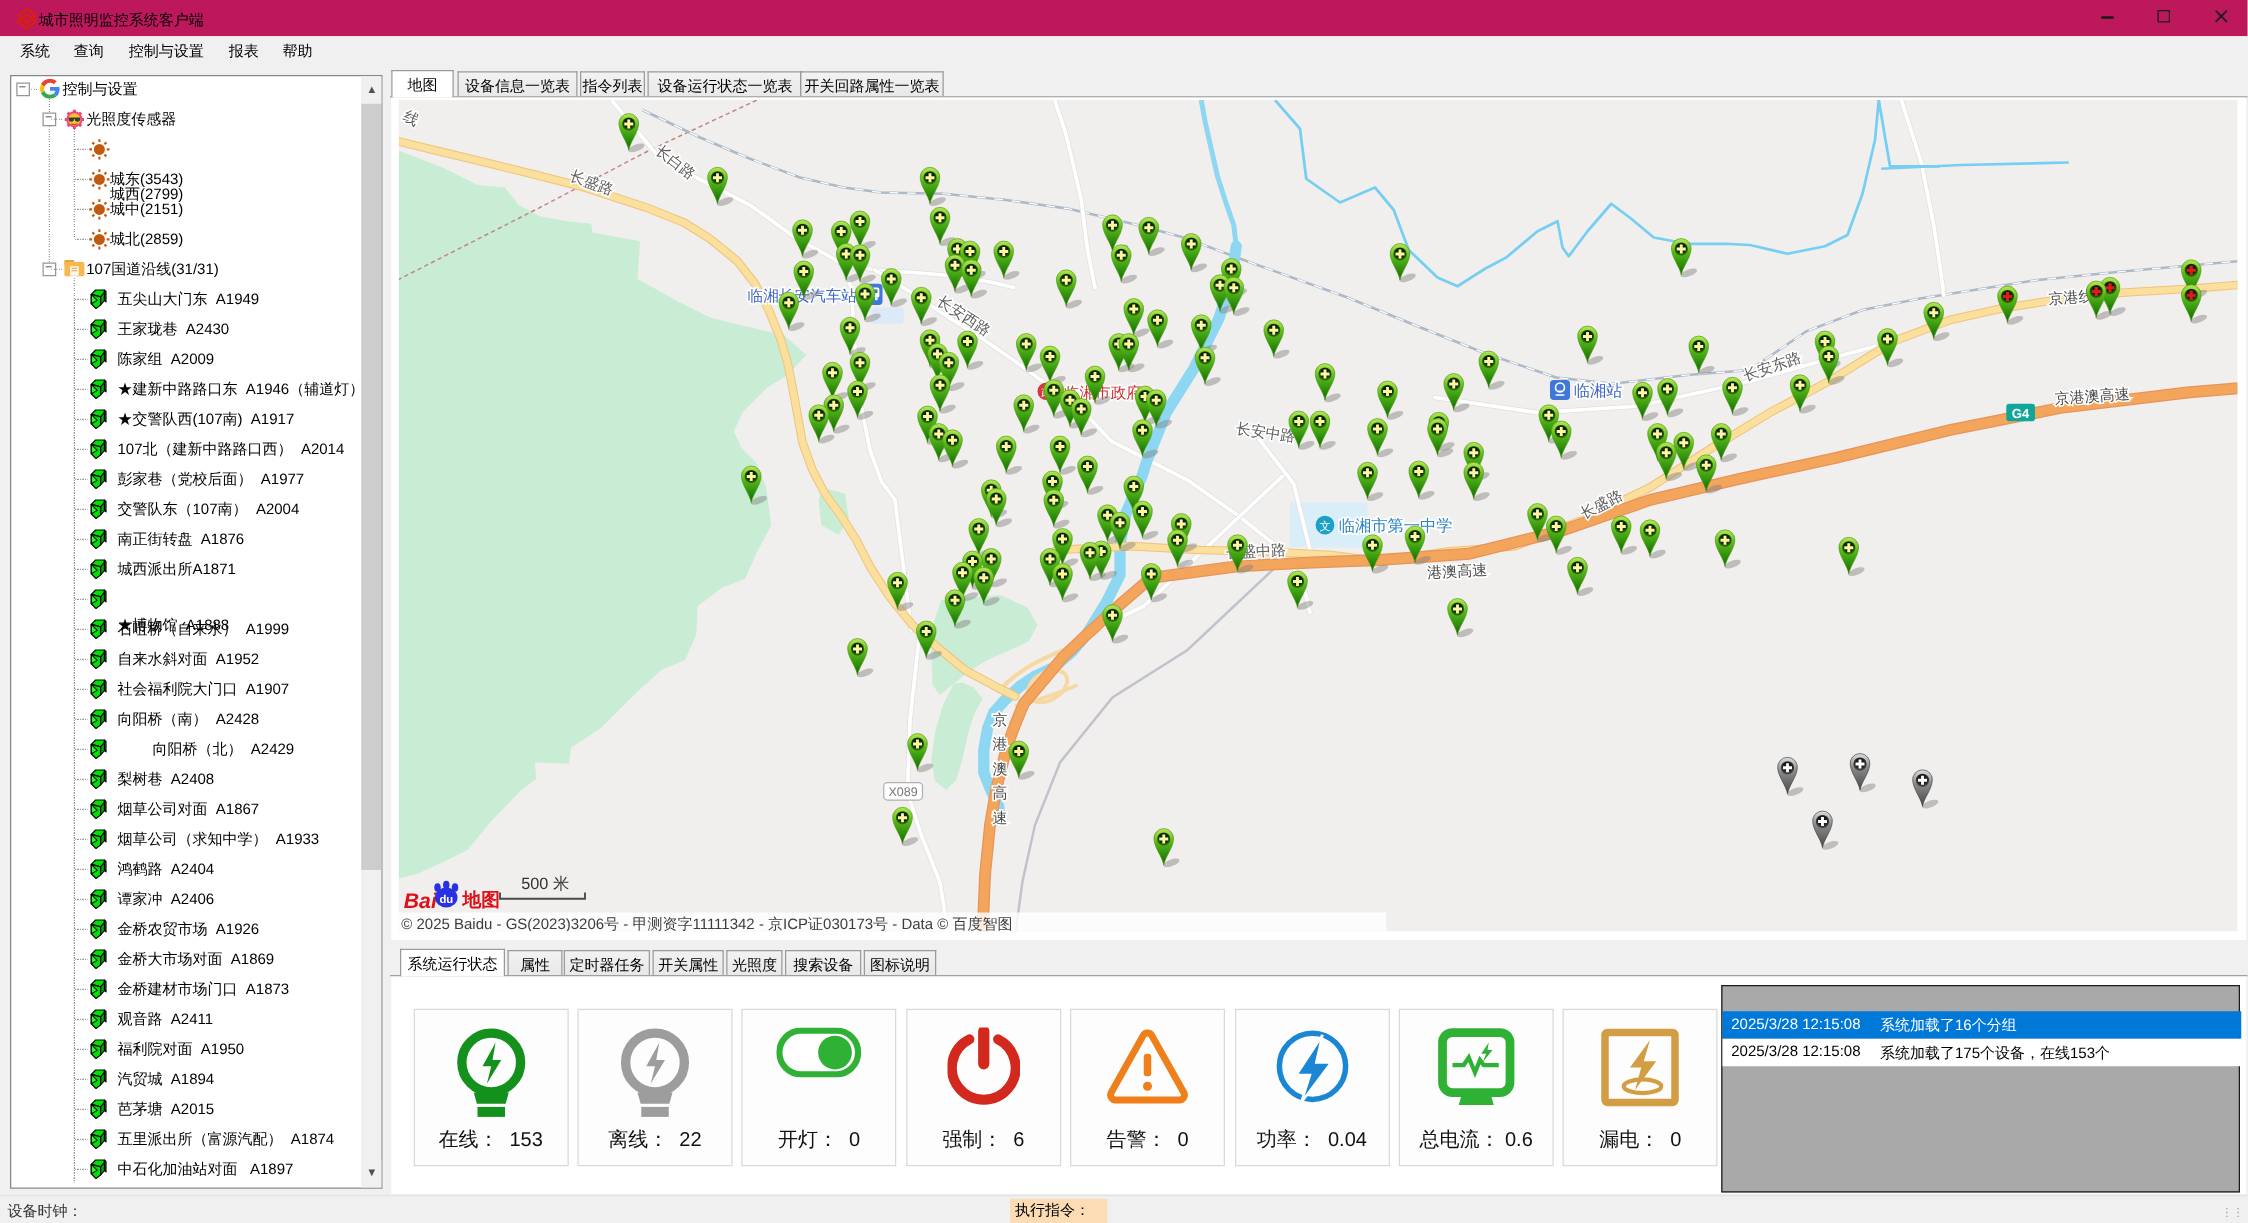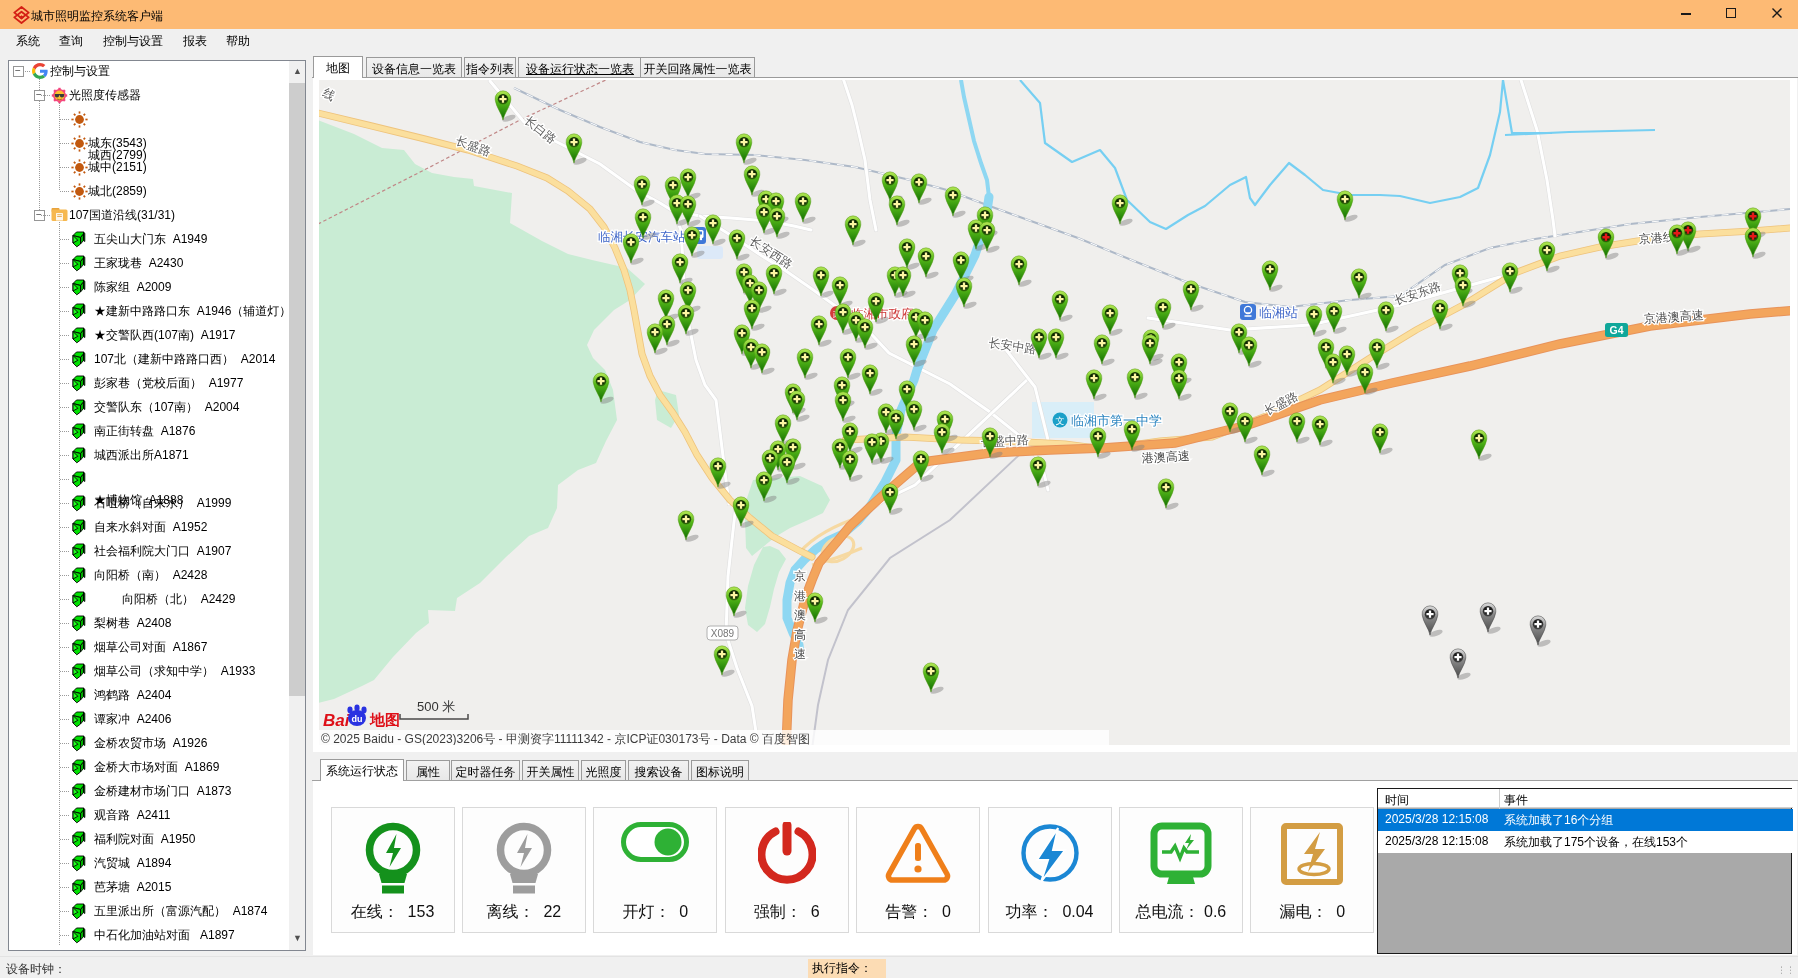--- a/index.html
+++ b/index.html
@@ -1,19 +1,19 @@
 <!DOCTYPE html>
 <html><head>
 <meta charset="utf-8">
 <style>
 * { margin:0; padding:0; box-sizing:border-box; }
 html,body { width:1798px; height:978px; overflow:hidden; background:#f0f0f0;
   font-family:"Liberation Sans", sans-serif; font-size:12px; color:#000; }
 .abs { position:absolute; }
-#titlebar { position:absolute; left:0; top:0; width:1798px; height:29px; background:#fdba74; }
+#titlebar { position:absolute; left:0; top:0; width:1798px; height:29px; background:#be185d; }
 #title-text { position:absolute; left:31px; top:8px; font-size:12px; color:#000; }
 #menubar { position:absolute; left:0; top:29px; width:1798px; height:23px; background:#f0f0f0; }
 .menu-item { position:absolute; top:4px; font-size:12px; }
 #tree { position:absolute; left:8px; top:60px; width:298px; height:891px; background:#fff;
   border:1px solid #828790; overflow:hidden; }
 .trow { position:absolute; height:24px; line-height:24px; white-space:nowrap; font-size:12px; }
 .tnum { font-size:12px; }
 #vscroll { position:absolute; left:280px; top:0px; width:17px; height:889px; background:#f0f0f0; }
 #vthumb { position:absolute; left:0px; top:22px; width:17px; height:613px; background:#cdcdcd; }
 .sbtn { position:absolute; left:0; width:17px; height:22px; background:#f0f0f0; color:#505050;
@@ -507,21 +507,21 @@
     <div class="sbtn" style="top:0;">▲</div>
     <div id="vthumb"></div>
     <div class="sbtn" style="top:867px;">▼</div>
   </div>
 </div>
 
 <div class="tabs-top" style="left:313px;">
   <div class="tab sel" style="left:0px; width:50px;">地图</div>
   <div class="tab" style="left:53px; width:96px;">设备信息一览表</div>
   <div class="tab" style="left:151px; width:52px;">指令列表</div>
-  <div class="tab" style="left:205px; width:124px;text-decoration:underline;">设备运行状态一览表</div>
+  <div class="tab" style="left:205px; width:124px;">设备运行状态一览表</div>
   <div class="tab" style="left:327px; width:115px;">开关回路属性一览表</div>
 </div>
 <div id="tabline"></div>
 
 <div id="pagetop"></div>
 <div id="mapbox"><svg width="1471" height="665" viewBox="0 0 1471 665">
 <defs>
 <linearGradient id="pg" x1="0" y1="0" x2="0" y2="1">
  <stop offset="0" stop-color="#b6e854"></stop>
           <stop offset="0.38" stop-color="#55b819"></stop>
@@ -882,25 +882,20 @@
       <div class="abs" style="left:50%;top:14px;transform:translateX(-50%);"><svg width="64" height="64" viewBox="0 0 64 64">
           <rect x="4" y="4" width="56" height="56" rx="2" fill="none" stroke="#d39d43" stroke-width="6"></rect>
           <path d="M40 10 L24 32 L33 32 L28 50 L45 27 L35 27 Z" fill="#d39d43"></path>
           <ellipse cx="34" cy="47" rx="15" ry="5.5" fill="none" stroke="#d39d43" stroke-width="3.4"></ellipse>
         </svg></div>
       <div class="lbl">漏电：&nbsp;&nbsp;0</div>
     </div>
   </div>
 
 <div id="evt">
-  <div class="hdr">
-      <div class="c1">时间</div>
-      <div class="c2">事件</div>
-      <div class="vline" style="height:20px;"></div>
-    </div>
   <div class="r1">
       <div class="c1">2025/3/28 12:15:08</div>
       <div class="c2">系统加载了16个分组</div>
     </div>
   <div class="r2">
       <div class="c1">2025/3/28 12:15:08</div>
       <div class="c2">系统加载了175个设备，在线153个</div>
     </div>
 </div>
 

